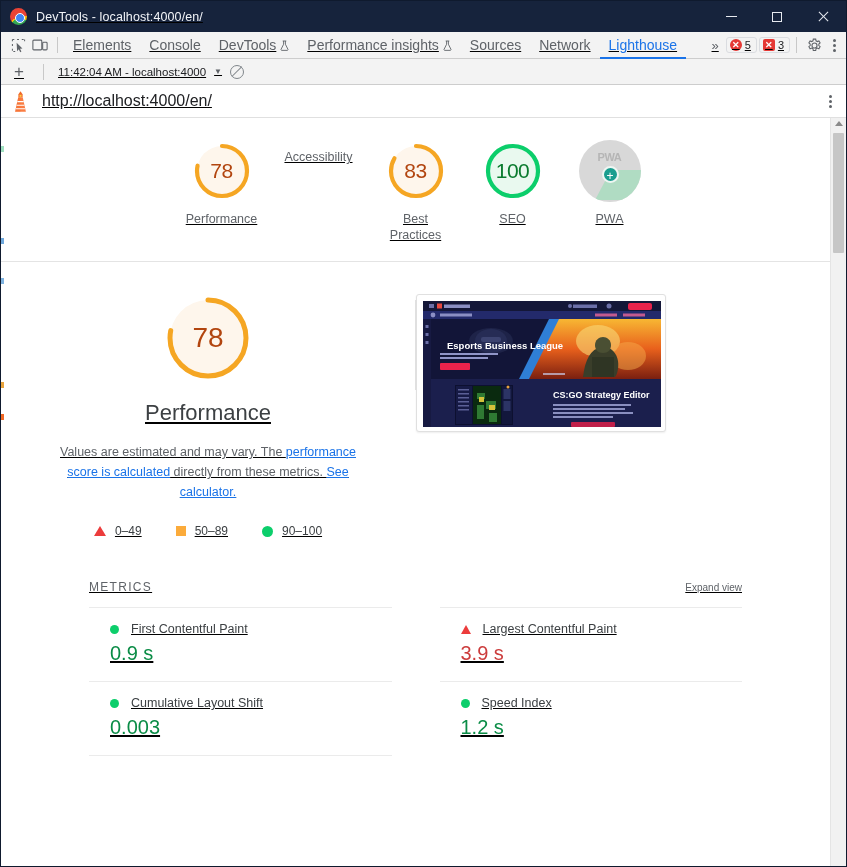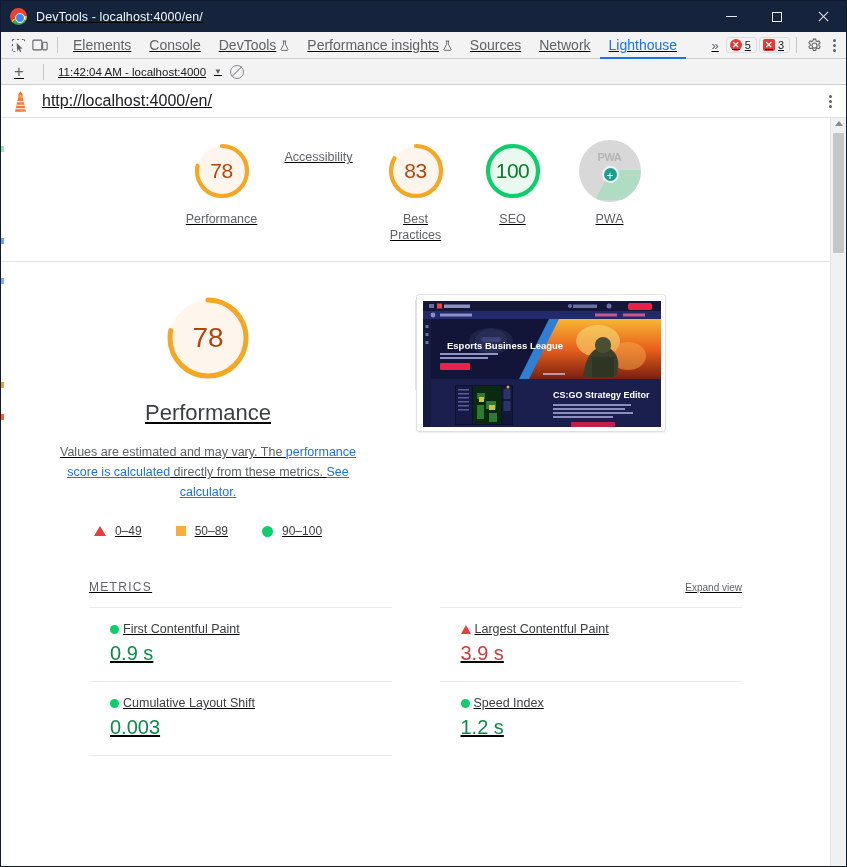--- a/index.html
+++ b/index.html
@@ -144,21 +144,21 @@
   .shot-frame { width:250px; height:138px; border:1px solid #e0e0e0; border-radius:3px;
      background:#fff; padding:6px; box-shadow:0 1px 2px rgba(0,0,0,.07); }
 
   
   .metrics { margin: 42px 88px 0; }
   .metrics-head { display:flex; align-items:baseline; }
   .metrics-title { font-size:12px; letter-spacing:1.3px; color:#5f6368; }
   .expand { margin-left:auto; font-size:10px; color:#5f6368; }
   .metric-grid { display:grid; grid-template-columns:1fr 1fr; column-gap:48px; margin-top:13px; }
   .metric { padding:14px 0 16px 0; border-top:1px solid #ebebeb; }
-  .metric-top { display:flex; align-items:center; gap:4px; padding-left:21px; }
+  .metric-top { display:flex; align-items:center; gap:12px; padding-left:21px; }
   .metric-name { font-size:12.5px; color:#3c4043; }
   .metric-val { font-size:20px; margin-top:6px; padding-left:21px; }
   .m-good { color:#0a8c46; } .m-bad { color:#cc3c3c; }
   .dot-good { width:9px;height:9px;border-radius:50%;background:#0cce6b;flex:0 0 9px; }
   .dot-bad { width:0;height:0;border-left:5px solid transparent;border-right:5px solid transparent;
      border-bottom:9px solid #ec3c3c; flex:0 0 10px; }
 
   
   .scrollbar { width:16px; flex:0 0 16px; background:#f1f1f1; border-left:1px solid #e4e4e4;
      display:flex; flex-direction:column; align-items:center; padding-top:3px; }

